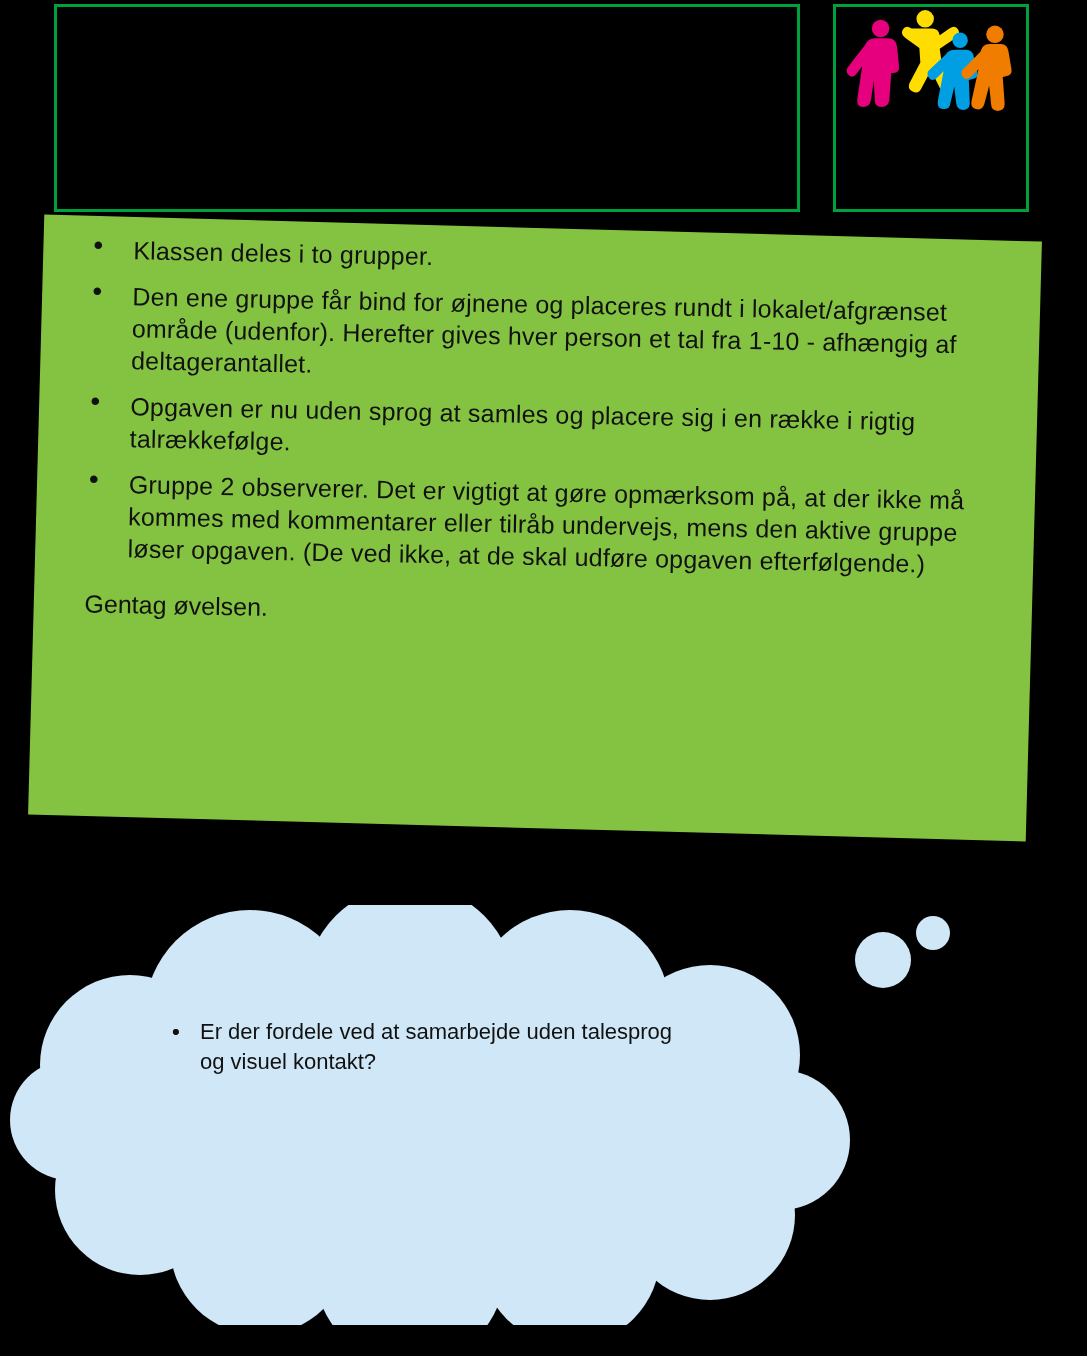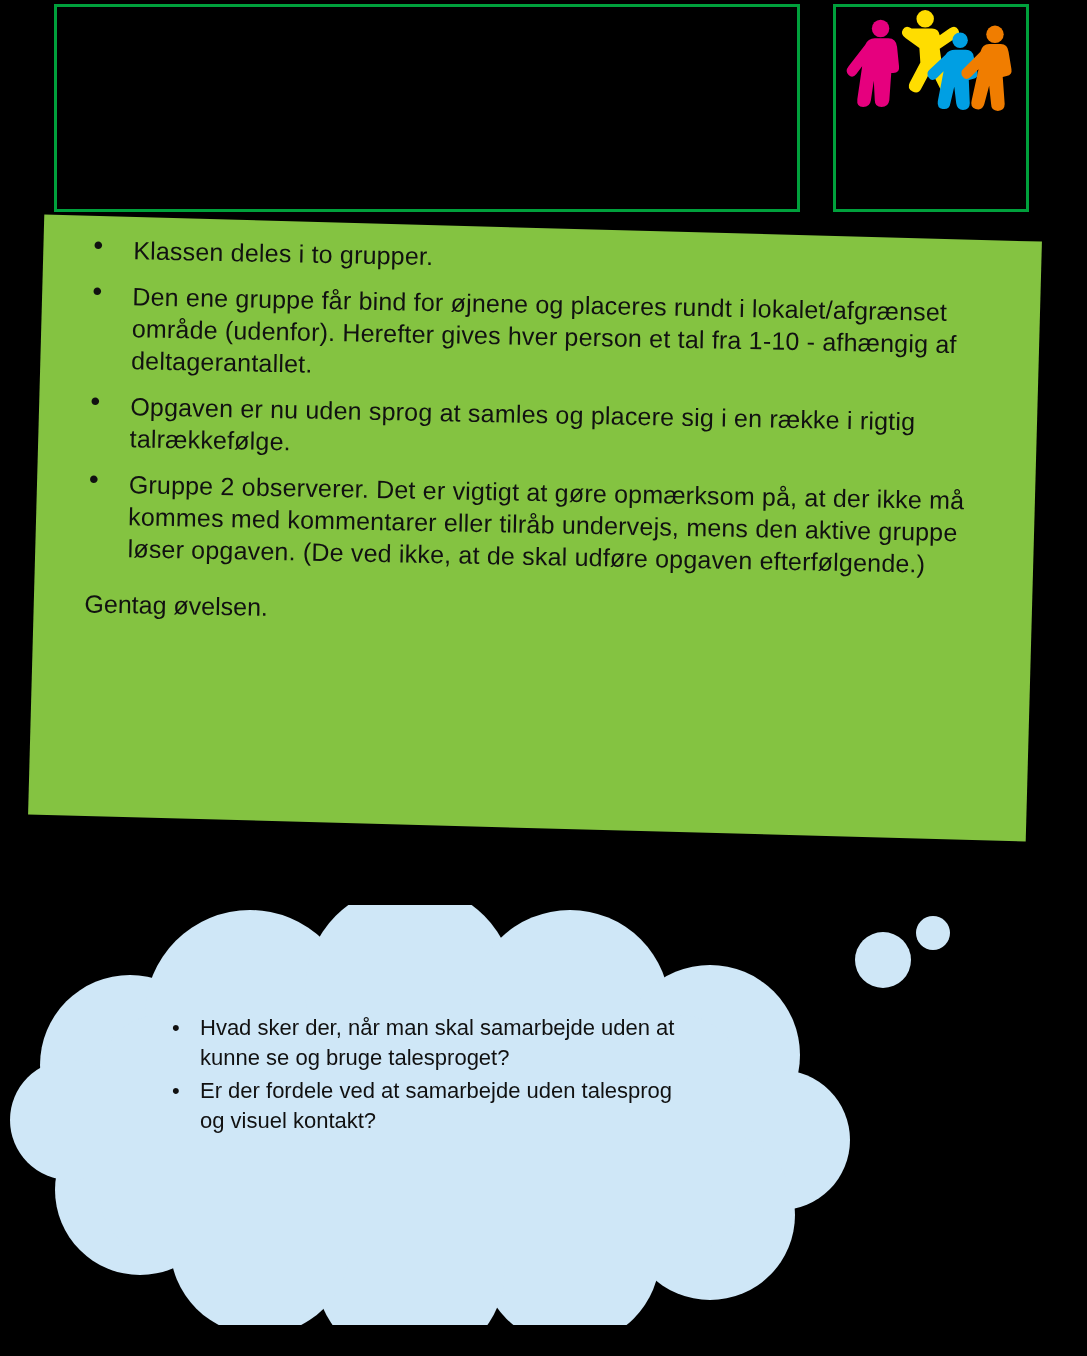--- a/index.html
+++ b/index.html
@@ -210,21 +210,20 @@
       <circle cx="60" cy="215" r="60"></circle>
       <rect x="90" y="110" width="640" height="240" rx="60"></rect>
       <circle cx="873" cy="55" r="28"></circle>
       <circle cx="923" cy="28" r="17"></circle>
     </g>
   </svg>
   <div class="cloud-text">
     <ul class="cloud-list">
       <li>
         <span class="bullet">•</span>
-        <span>Hvad sker der, når man skal samarbejde uden at kunne se og bruge talesproget?</span>
       </li>
       <li>
         <span class="bullet">•</span>
         <span>Er der fordele ved at samarbejde uden talesprog og visuel kontakt?</span>
       </li>
     </ul>
   </div>
 </div>
 
 </body></html>

